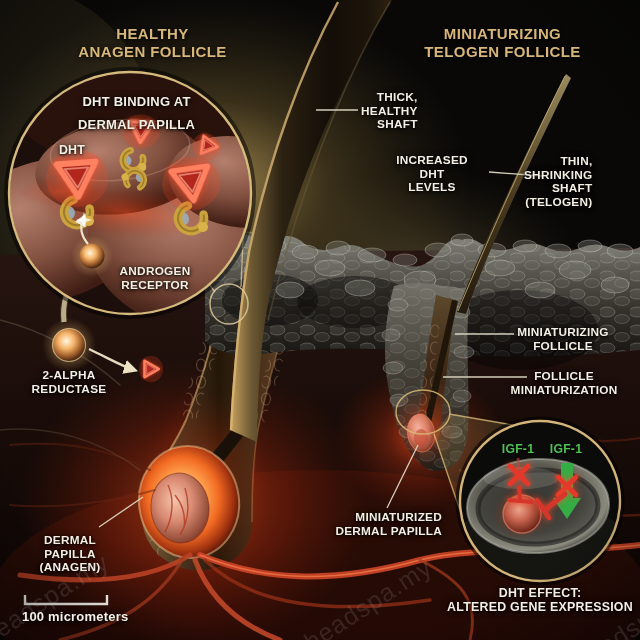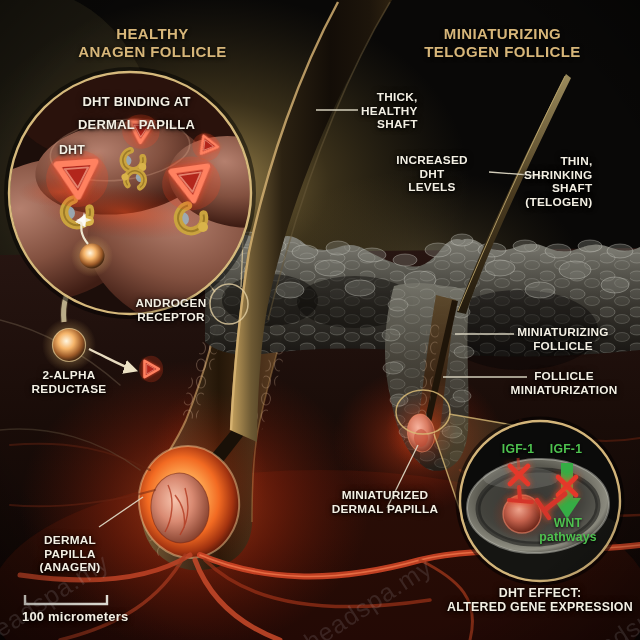--- a/index.html
+++ b/index.html
@@ -371,21 +371,21 @@
 </svg>
 
 <div class="lbl title" style="left:70px;top:25px;width:165px;">HEALTHY
 ANAGEN FOLLICLE</div>
 <div class="lbl title" style="left:420px;top:25px;width:165px;">MINIATURIZING
 TELOGEN FOLLICLE</div>
 
 <div class="lbl inset-head" style="left:64px;top:84px;width:145px;">DHT BINDING AT
 DERMAL PAPILLA</div>
 <div class="lbl" style="left:52px;top:144px;width:40px;font-size:12.4px;">DHT</div>
-<div class="lbl" style="left:126px;top:265px;width:90px;margin-top:32px;">ANDROGEN
+<div class="lbl" style="left:110px;top:265px;width:90px;">ANDROGEN
 RECEPTOR</div>
 
 <div class="lbl ta-l" style="left:361px;top:91px;">THICK,
 HEALTHY
 SHAFT</div>
 <div class="lbl" style="left:394px;top:154px;width:76px;">INCREASED
 DHT
 LEVELS</div>
 <div class="lbl ta-l" style="left:524px;top:155px;">THIN,
 SHRINKING
@@ -393,27 +393,25 @@
 (TELOGEN)</div>
 <div class="lbl" style="left:505px;top:326px;width:116px;">MINIATURIZING
 FOLLICLE</div>
 <div class="lbl" style="left:503px;top:370px;width:122px;">FOLLICLE
 MINIATURIZATION</div>
 <div class="lbl" style="left:24px;top:369px;width:90px;">2-ALPHA
 REDUCTASE</div>
 <div class="lbl" style="left:28px;top:534px;width:84px;">DERMAL
 PAPILLA
 (ANAGEN)</div>
-<div class="lbl" style="left:328px;top:489px;width:114px;">MINIATURIZED
+<div class="lbl" style="left:328px;top:511px;width:114px;text-align:right;">MINIATURIZED
 DERMAL PAPILLA</div>
 
 <div class="lbl green" style="left:498px;top:443px;width:40px;">IGF-1</div>
 <div class="lbl green" style="left:546px;top:443px;width:40px;">IGF-1</div>
-<div class="lbl green" style="left:537px;top:517px;width:62px;">WNT
-pathways</div>
 <div class="lbl caption" style="left:430px;top:587px;width:220px;">DHT EFFECT:
 ALTERED GENE EXPRESSION</div>
 
 <div class="lbl scaletxt ta-l" style="left:22px;top:610px;">100 micrometers</div>
 
 <div class="wm" style="left:-28px;top:585px;">headspa.my</div>
 <div class="wm" style="left:295px;top:590px;">headspa.my</div>
 <div class="wm" style="left:565px;top:610px;">headspa.my</div>
 
 </div>

